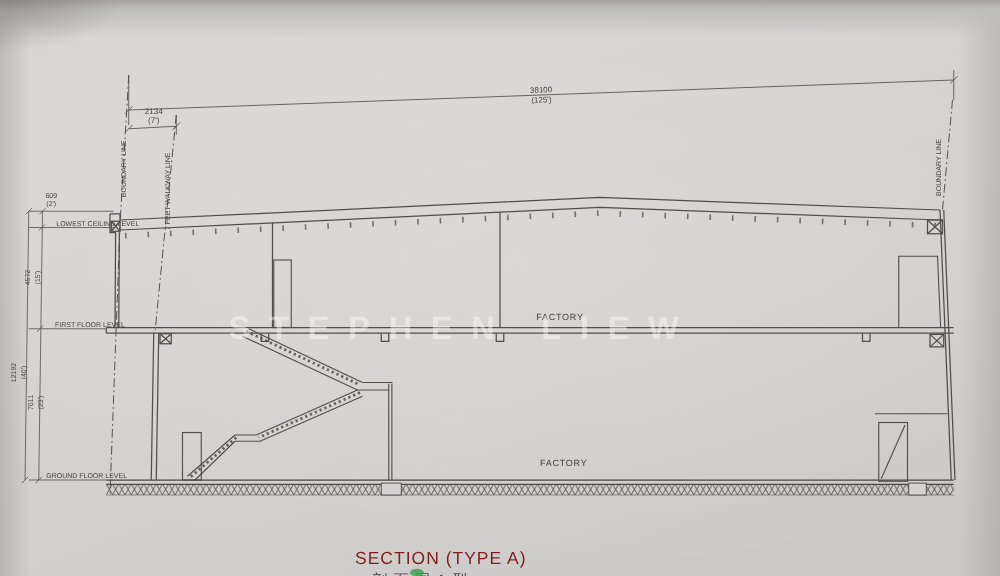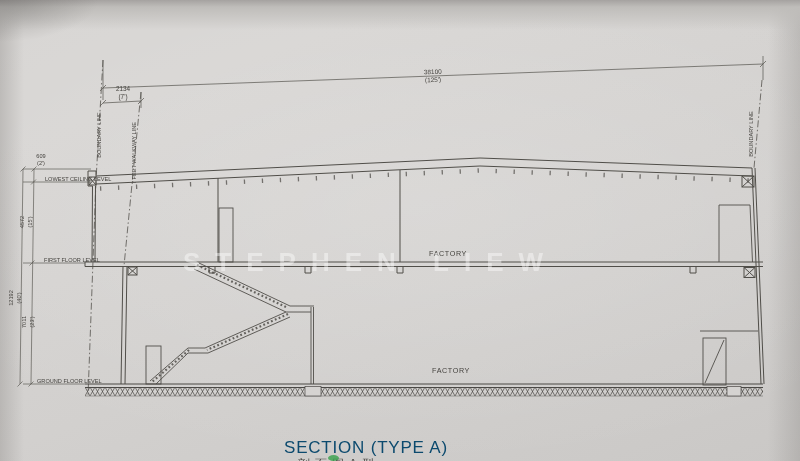--- a/index.html
+++ b/index.html
@@ -20,21 +20,21 @@
   .t-tiny{font-size:5.6px;}
   .t-dim{font-size:6.4px;}
   .t-room{font-size:7.2px;letter-spacing:.6px;}
   .watermark{
     position:absolute;left:183px;top:247px;width:520px;
     font-size:26px;font-weight:bold;letter-spacing:15px;
     color:rgba(255,255,255,.42);white-space:nowrap;
   }
   .title{
     position:absolute;left:284px;top:438px;
-    font-size:17px;color:#0c4a6e;letter-spacing:.8px;white-space:nowrap;
+    font-size:14px;color:#7f1d1d;letter-spacing:.8px;white-space:nowrap;
   }
   .subtitle{
     position:absolute;left:298px;top:456px;
     font-size:12px;color:#4a4845;letter-spacing:5px;white-space:nowrap;
   }
   .green-mark{
     position:absolute;left:328px;top:455px;width:11px;height:6px;
     background:#3fa352;border-radius:50%;opacity:.85;
   }
 </style>

